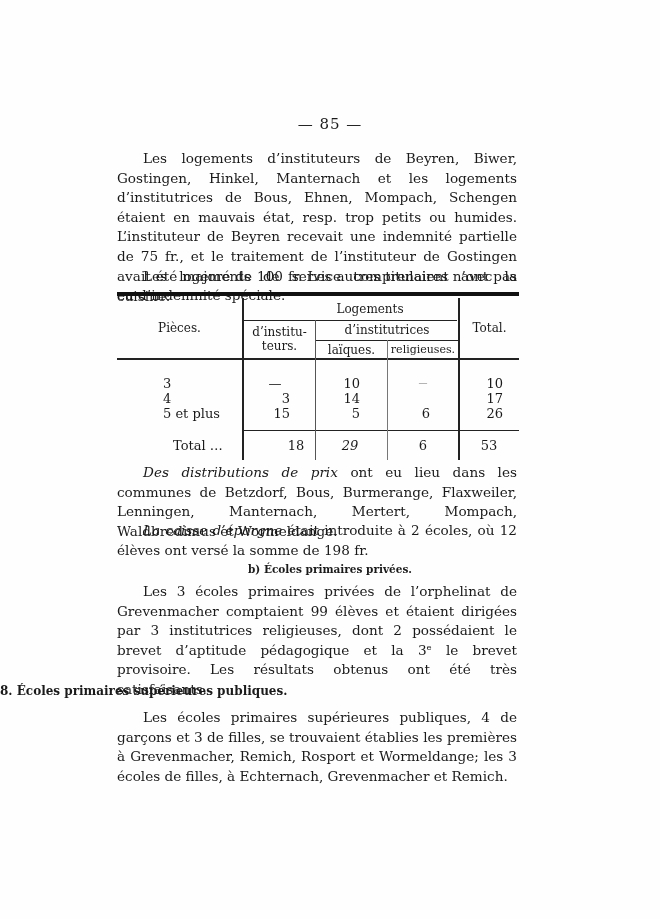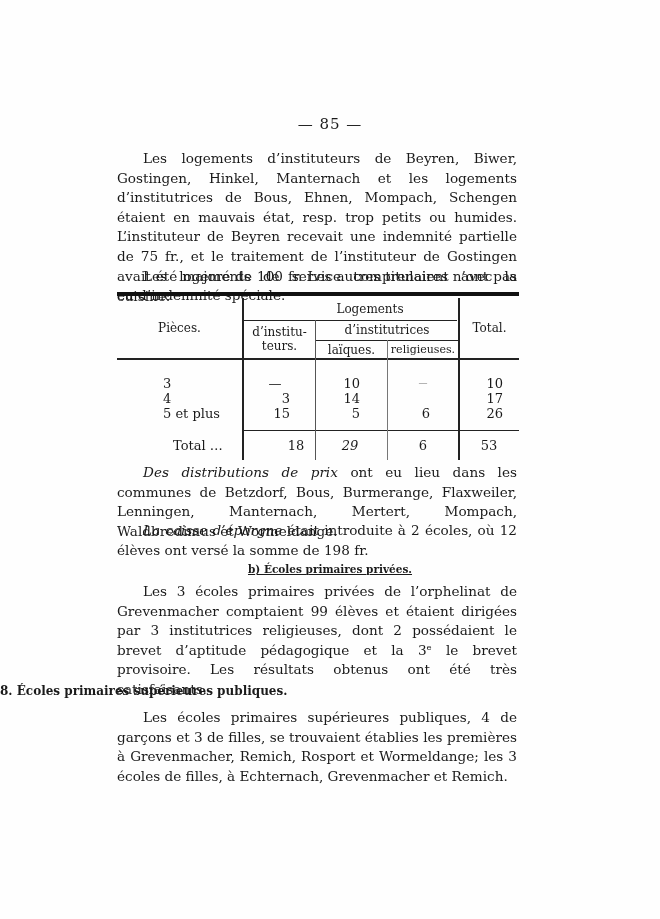--- a/index.html
+++ b/index.html
@@ -9,21 +9,21 @@
               font-size:15px; letter-spacing:1px; }
   .para { position:absolute; left:117px; width:400px; font-size:13.6px; line-height:19.6px;
           text-align:justify; margin:0; }
   .indent { text-indent:26px; }
   i { font-style:italic; }
   .top-rule { position:absolute; left:117px; top:292px; width:402px; height:4px; background:#111; }
   .rule { position:absolute; background:#222; }
   .cell { position:absolute; font-size:12px; text-align:center; }
   .num { position:absolute; font-size:13px; line-height:15.5px; text-align:right; }
   .small-head { position:absolute; top:563px; left:0; width:660px; text-align:center;
-                font-size:10.5px; font-weight:bold;text-decoration:underline; }
+                font-size:10.5px; font-weight:bold; }
   .sec-head { position:absolute; top:684px; left:0; width:660px; text-align:left;
               font-size:12px; font-weight:bold; }
 </style>
 </head>
 <body>
 
 <div class="page-num">— 85 —</div>
 
 <p class="para indent" style="top:149px;">Les logements d’instituteurs de Beyren, Biwer, Gostingen, Hinkel, Manternach et les logements d’institutrices de Bous, Ehnen, Mompach, Schengen étaient en mauvais état, resp. trop petits ou humides. L’instituteur de Beyren recevait une indemnité partielle de 75 fr., et le traitement de l’instituteur de Gostingen avait été majoré de 100 fr. Les autres titulaires n’ont pas eu d’indemnité spéciale.</p>
 <p class="para indent" style="top:267px;">Les logements de service comprenaient avec la cuisine:</p>

